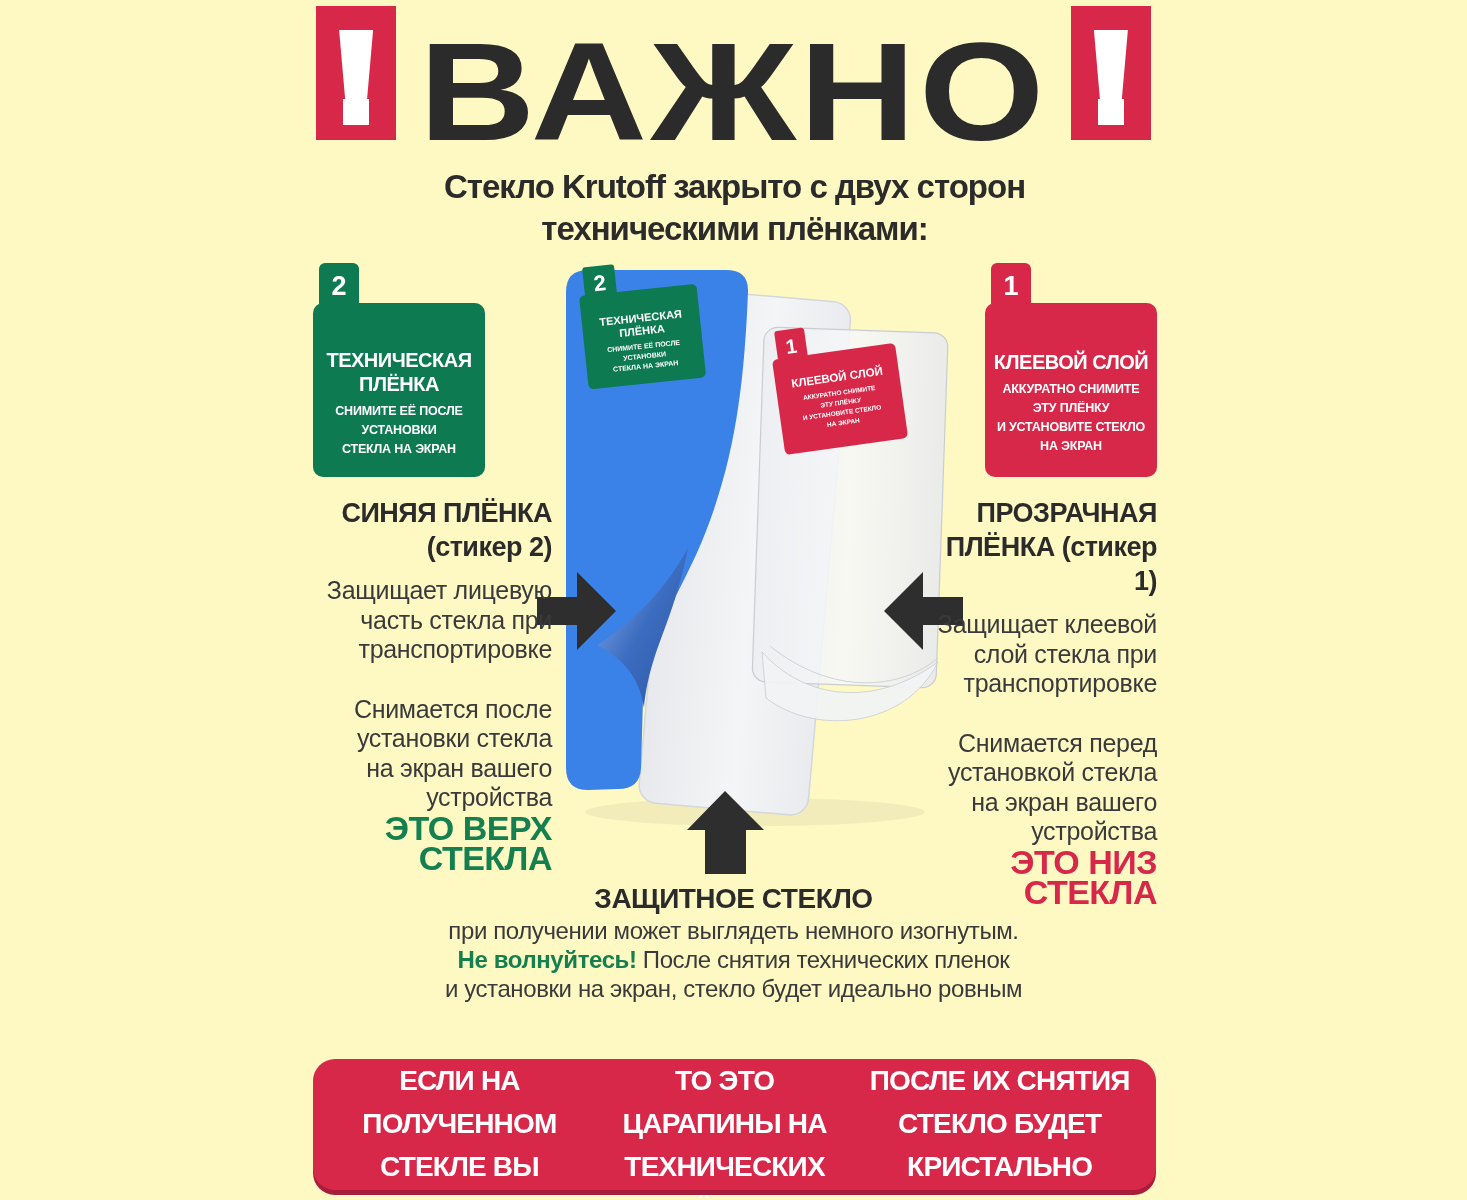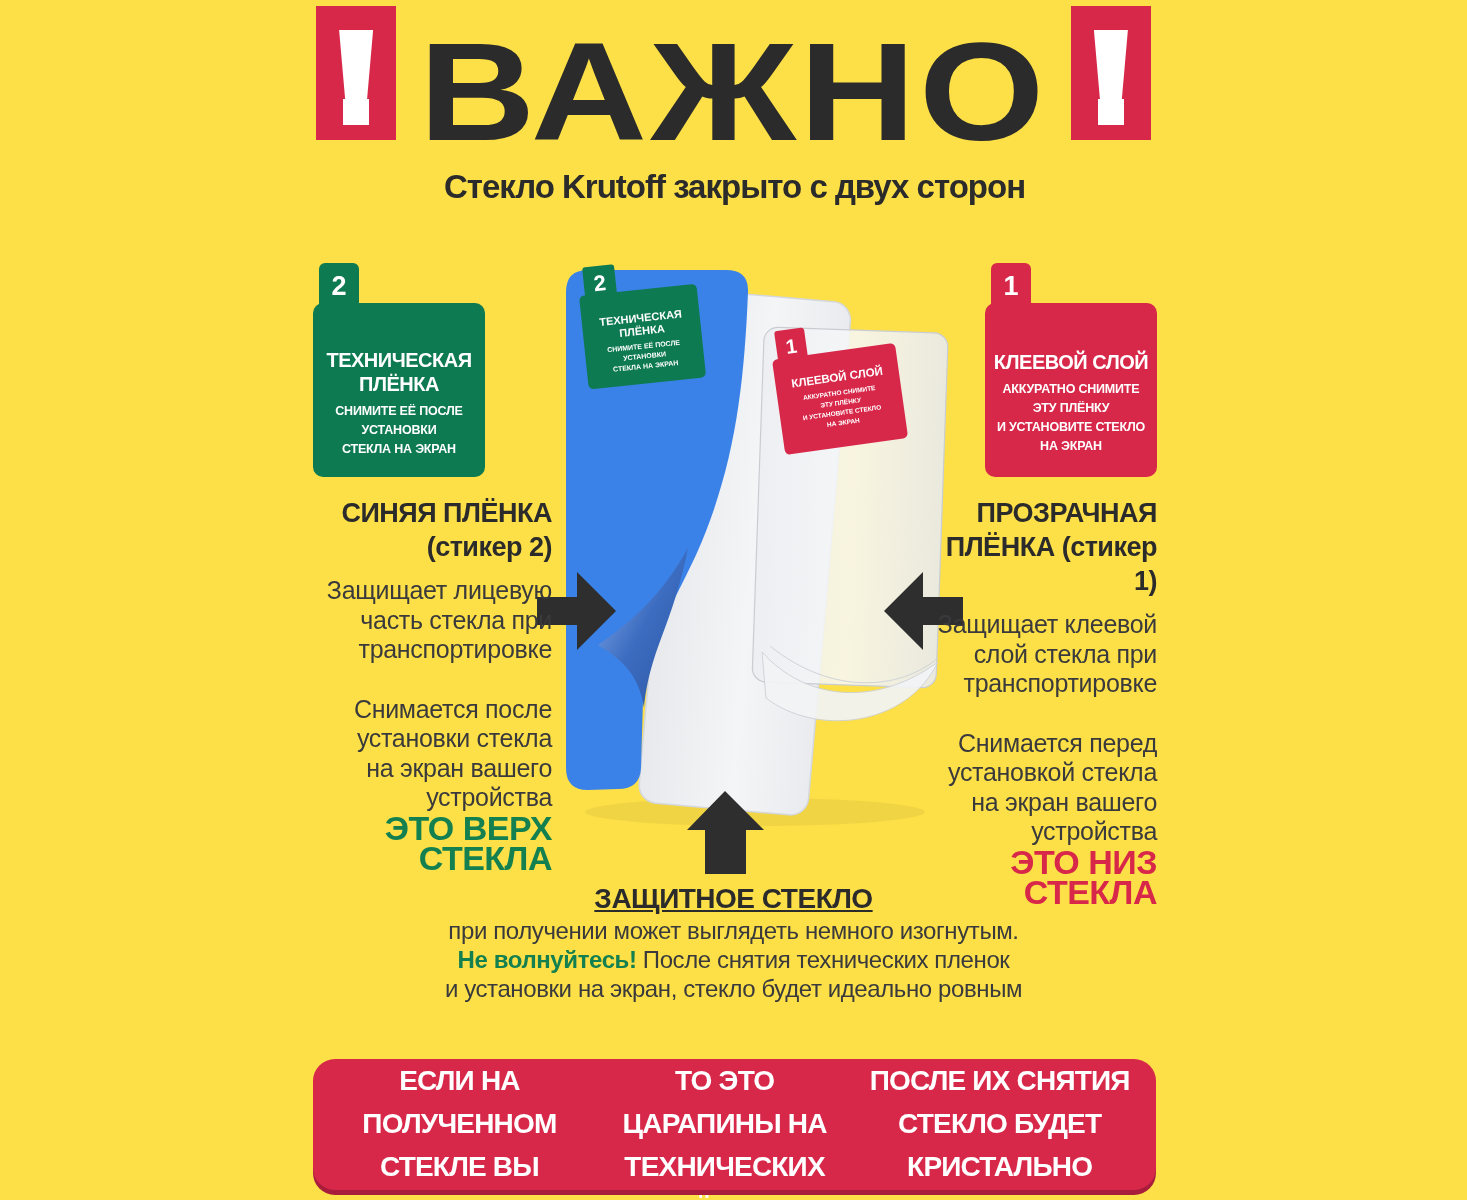--- a/index.html
+++ b/index.html
@@ -1,17 +1,17 @@
 <!DOCTYPE html>
 <html><head>
 <meta charset="utf-8">
 <style>
   html,body{margin:0;padding:0;background:#fff;}
   .page{
-    position:relative;width:1467px;height:1200px;background:#fde047;overflow:hidden;
+    position:relative;width:1467px;height:1200px;background:#fef9c3;overflow:hidden;
     font-family:"Liberation Sans","DejaVu Sans",sans-serif;color:#2b2b2b;
   }
   
   .header{position:absolute;left:0;top:6px;width:100%;display:flex;justify-content:center;align-items:flex-end;}
   .excl-box{width:80px;height:134px;background:#d8284a;position:relative;flex:0 0 auto;}
   .excl-bar{position:absolute;left:50%;top:24px;width:34px;height:70px;margin-left:-17px;background:#fff;
     -webkit-clip-path:polygon(0 0,100% 0,82% 100%,18% 100%);clip-path:polygon(0 0,100% 0,82% 100%,18% 100%);}
   .excl-dot{position:absolute;left:50%;bottom:15px;width:26px;height:26px;margin-left:-13px;background:#fff;}
   .big-title{
     font-size:140px;font-weight:bold;line-height:1;color:#2b2b2b;letter-spacing:3px;
@@ -41,21 +41,21 @@
   .col .p{font-size:25px;line-height:29.5px;color:#3a3a3c;letter-spacing:-0.3px;}
   .col .p1{margin-top:12px;}
   .col .p2{margin-top:30px;}
   .col .foot{font-size:34px;font-weight:bold;line-height:30px;letter-spacing:-0.5px;}
   .foot-green{color:#15804f;}
   .foot-red{color:#d8284a;}
   
   .illu{position:absolute;left:0;top:0;width:1467px;height:1200px;pointer-events:none;}
   
   .glass-heading{position:absolute;left:0;top:883px;width:100%;text-align:center;
-    font-size:28px;font-weight:bold;color:#2b2b2b;letter-spacing:-0.5px;text-decoration:underline;}
+    font-size:28px;font-weight:bold;color:#2b2b2b;letter-spacing:-0.5px;}
   .glass-text{position:absolute;left:0;top:916px;width:100%;text-align:center;
     font-size:24px;line-height:29px;color:#3a3a3c;letter-spacing:-0.4px;}
   .hl-green{color:#15804f;font-weight:bold;}
   
   .banner{position:absolute;left:313px;top:1059px;width:843px;height:131px;border-radius:22px;
     background:#d8284a;box-shadow:0 5px 0 #a91d3c;box-sizing:border-box;
     display:flex;flex-direction:row;justify-content:center;text-align:center;}
   .banner .b-line{color:#fff;font-size:28px;font-weight:bold;line-height:43px;letter-spacing:-0.8px;}
 </style>
 </head>
@@ -70,20 +70,21 @@
     </div>
     <div class="big-title">ВАЖНО</div>
     <div class="excl-box" aria-label="!">
       <div class="excl-bar"></div>
       <div class="excl-dot"></div>
     </div>
   </div>
 
   <div class="subtitle">
     <div>Стекло Krutoff закрыто с двух сторон</div>
+    <div>техническими плёнками:</div>
   </div>
 
   <div class="card card-2">
     <div class="tab green">2</div>
     <div class="body green">
       <div class="t-line">ТЕХНИЧЕСКАЯ</div>
       <div class="t-line">ПЛЁНКА</div>
       <div class="small-block">
         <div class="s-line">СНИМИТЕ ЕЁ ПОСЛЕ</div>
         <div class="s-line">УСТАНОВКИ</div>

